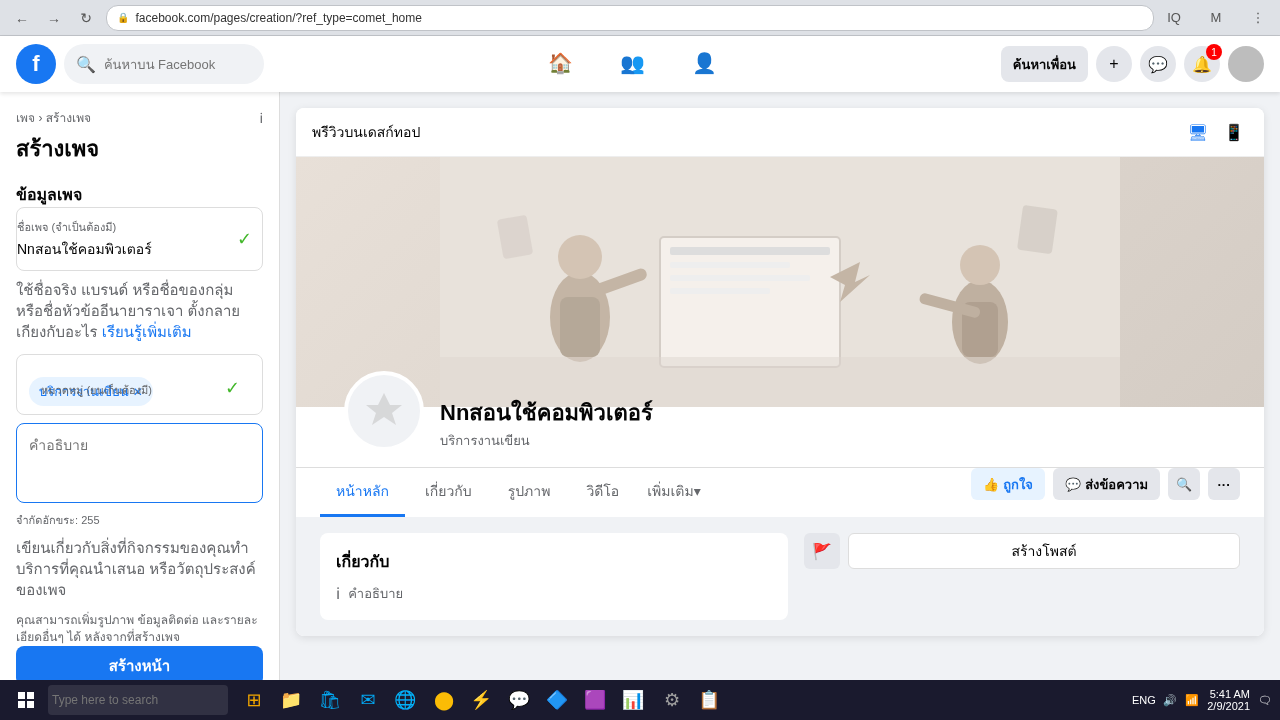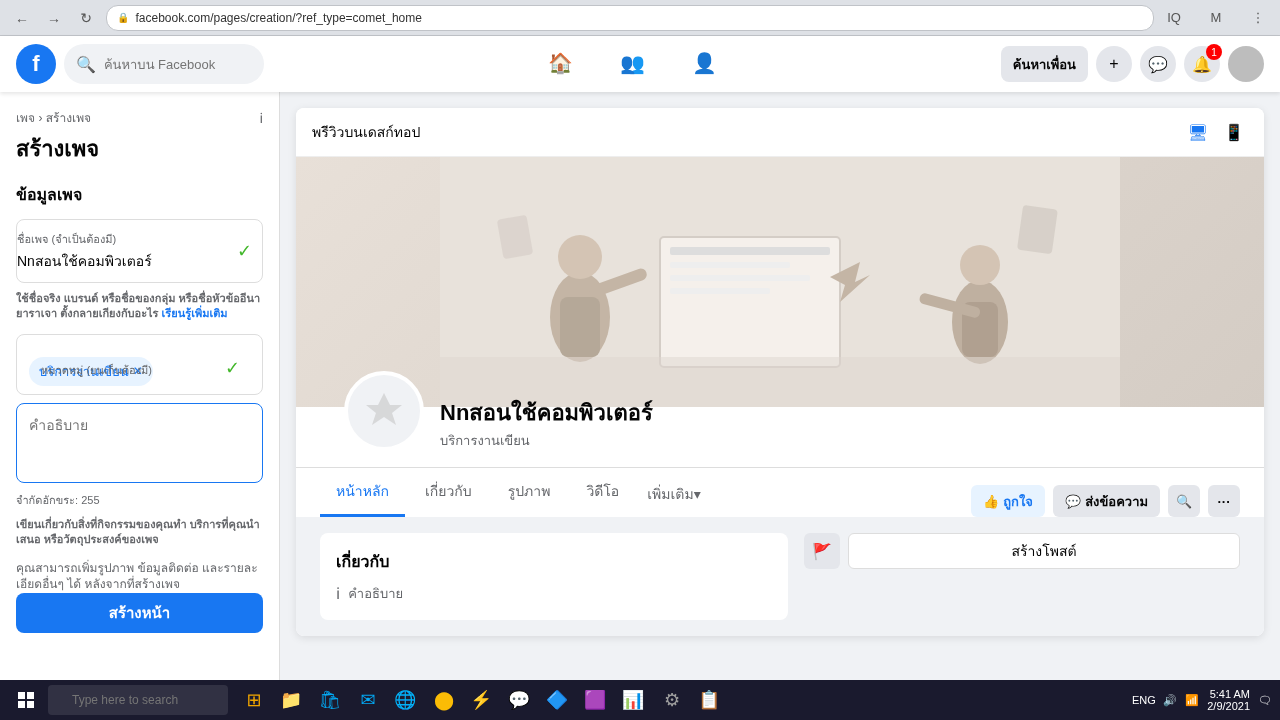--- a/index.html
+++ b/index.html
@@ -151,21 +151,20 @@
     .page-title {
       font-size: 22px;
       font-weight: 700;
       color: #050505;
       margin-bottom: 16px;
     }
     .section-title {
       font-size: 16px;
       font-weight: 700;
       color: #050505;
-      margin-bottom: 12px;
     }
     .form-field {
       border: 1px solid #ddd;
       border-radius: 8px;
       padding: 10px 0;
       margin-bottom: 8px;
       position: relative;
     }
     .form-field label {
       font-size: 11px;
@@ -175,25 +174,24 @@
     }
     .form-field .field-value {
       font-size: 14px;
       color: #050505;
     }
     .form-field .check-icon {
       position: absolute; right: 10px; top: 50%; transform: translateY(-50%);
       color: #42b72a; font-size: 18px;
     }
     .field-note {
-      font-size: 11px;
+      font-size: 15px;
       color: #65676b;
       margin-bottom: 12px;
       line-height: 1.4;
-      font-weight: bold;
     }
     .field-note a { color: #1877f2; text-decoration: none; }
     .category-tag {
       background: #e7f3ff;
       color: #1877f2;
       border-radius: 16px;
       padding: 4px 10px;
       font-size: 13px;
       display: flex; align-items: center; gap: 4px;
     }
@@ -312,21 +310,21 @@
       vertical-align: top;
       margin-top: -20px;
     }
     .page-name {
       font-size: 22px; font-weight: 700; color: #050505;
     }
     .page-category {
       font-size: 13px; color: #65676b;
     }
     .page-tabs {
-      display: flex; align-items: flex-end;
+      display: flex; align-items: flex-start;
       border-top: 1px solid #ddd;
       padding: 0 24px;
       background: white;
       gap: 4px;
     }
     .page-tab {
       padding: 12px 16px;
       font-size: 14px;
       color: #65676b;
       cursor: pointer;
@@ -422,21 +420,21 @@
       display: flex; align-items: center; justify-content: center;
     }
     .taskbar-search {
       background: rgba(255,255,255,0.1);
       border: none;
       border-radius: 4px;
       height: 30px;
       width: 180px;
       color: white;
       font-size: 12px;
-      padding: 0 24px;
+      padding: 0 4px;
     }
     .taskbar-apps { display: flex; gap: 2px; margin-left: 4px; }
     .taskbar-app {
       width: 36px; height: 36px;
       display: flex; align-items: center; justify-content: center;
       border-radius: 4px; cursor: pointer; font-size: 18px;
     }
     .taskbar-right {
       margin-left: auto;
       display: flex; align-items: center; gap: 8px;

